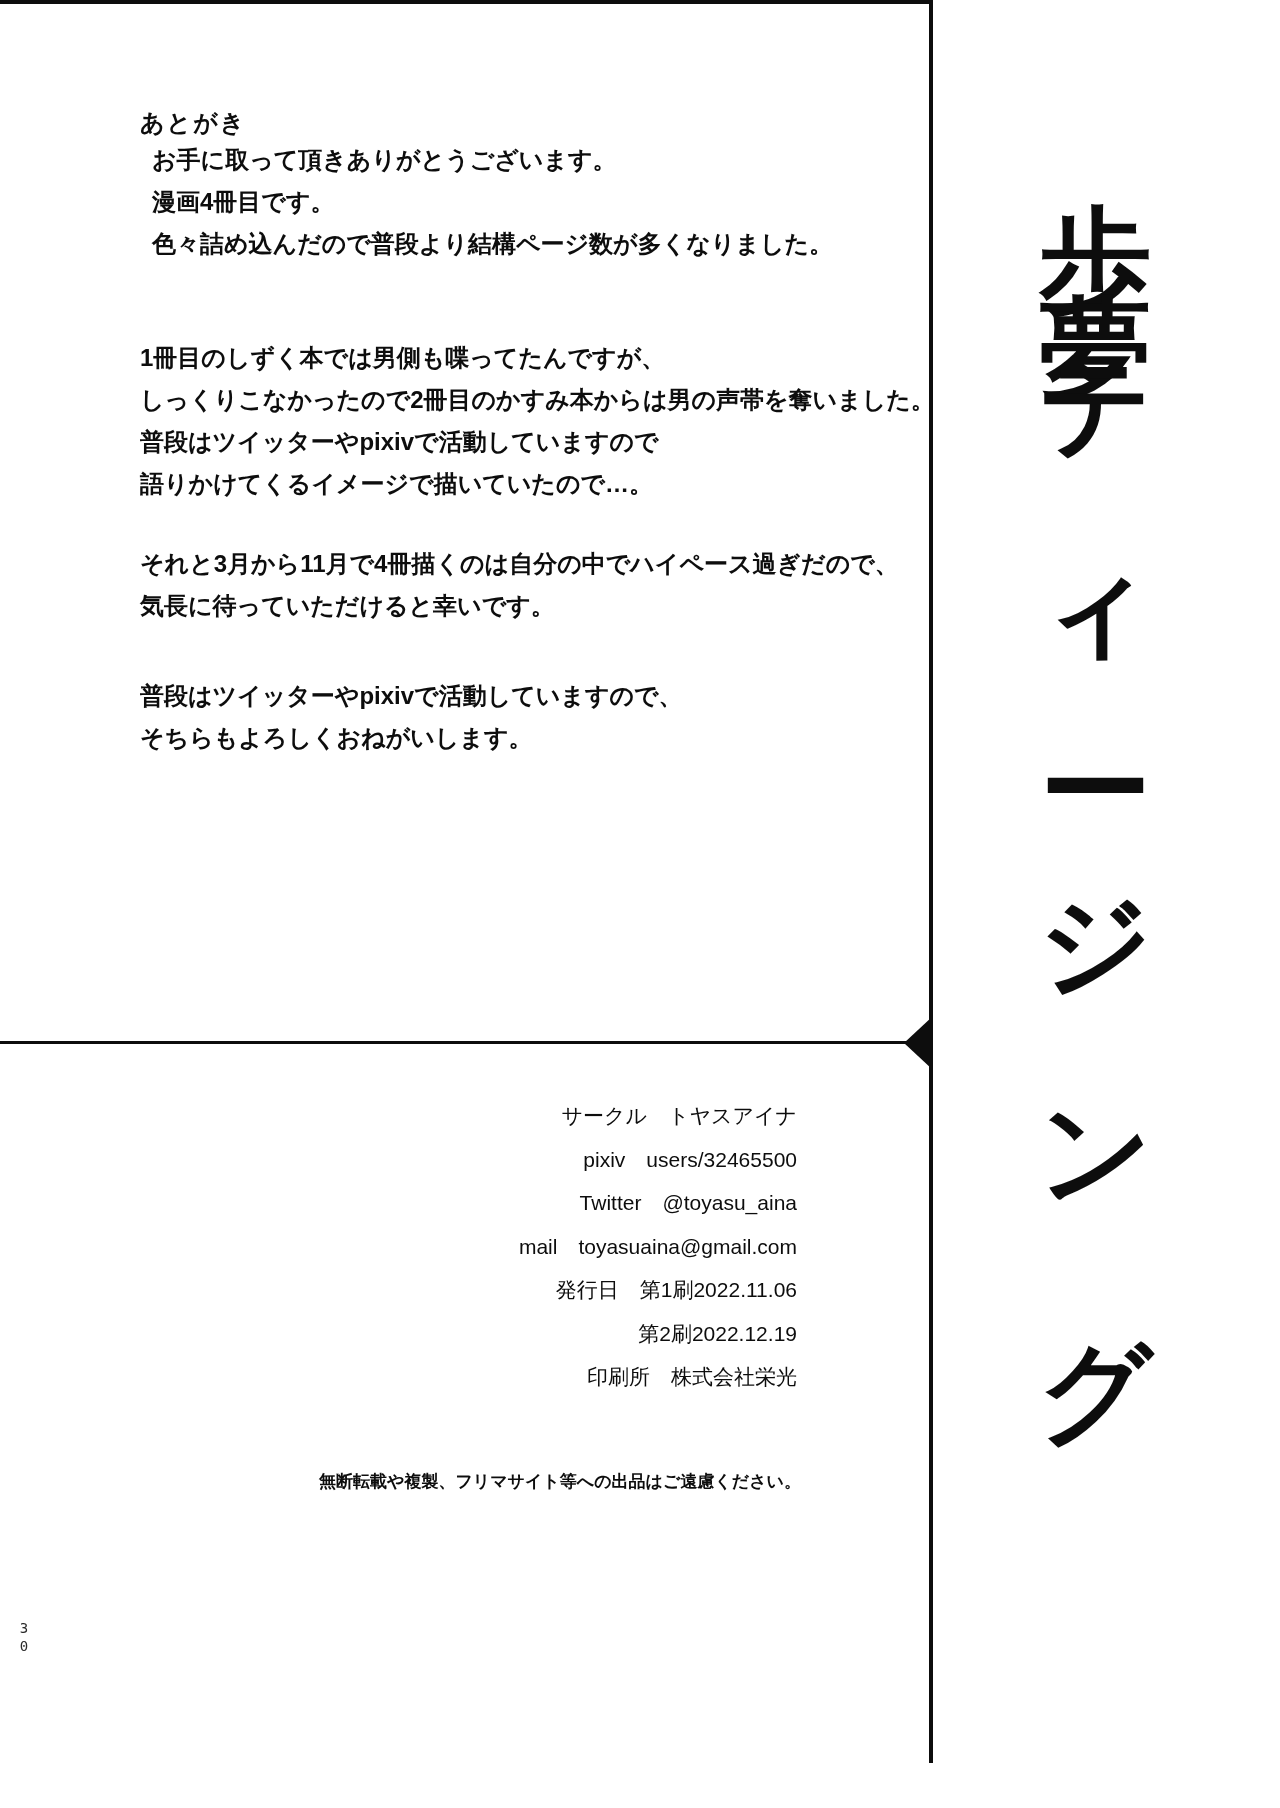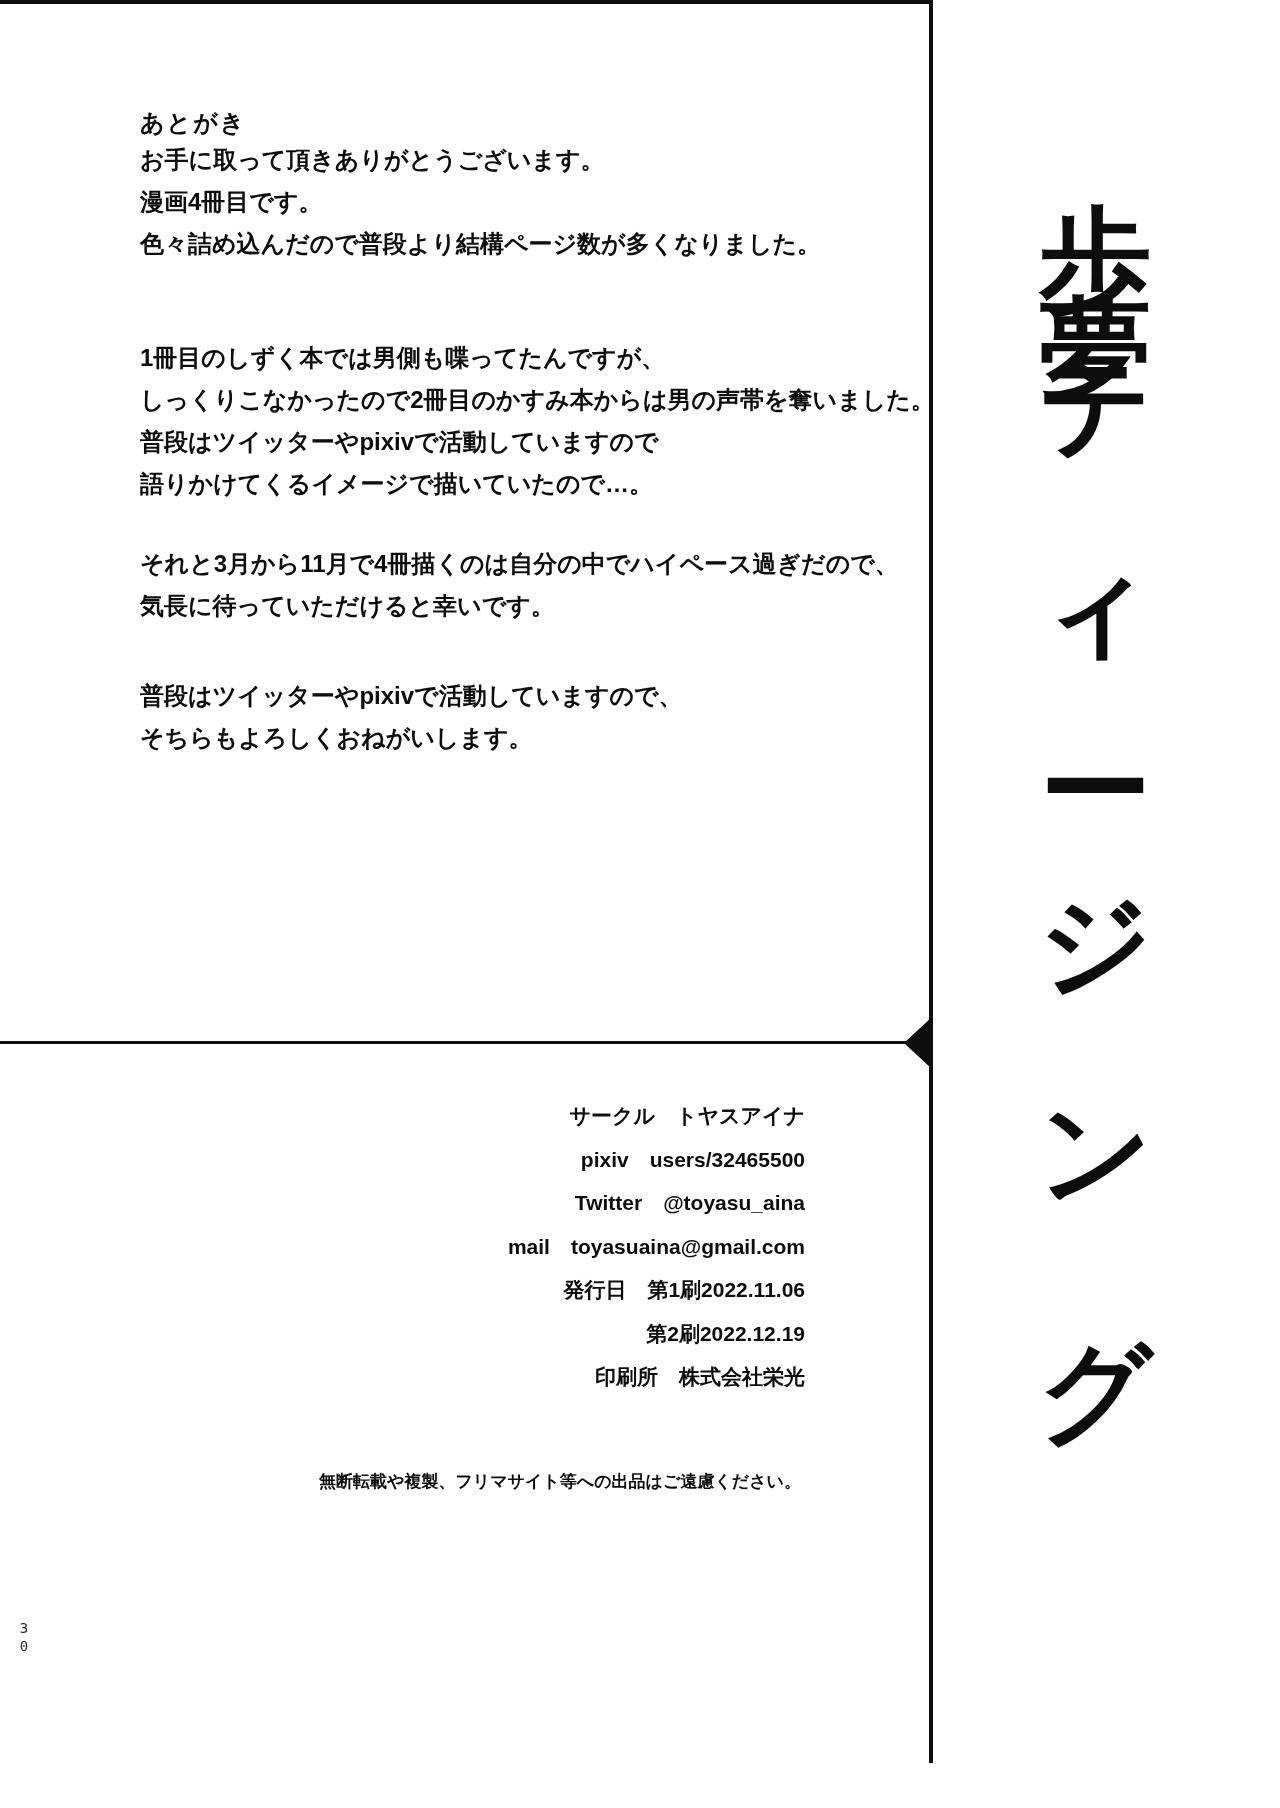--- a/index.html
+++ b/index.html
@@ -30,29 +30,29 @@
     letter-spacing:2px;
     margin-top:36px;
   }
   
   .bodytext{
     position:absolute;top:139px;left:140px;width:780px;
     font-size:24px;line-height:42px;font-weight:600;
   }
   .bodytext p{margin:0;white-space:nowrap;}
   .para{margin:0 0 0 0;}
-  .para-1{margin-bottom:72px;}
+  .para-1{margin-bottom:72px;margin-left:12px;}
   .para-2{margin-bottom:52px;}
   .para-3{margin-bottom:38px;}
   .para-4{margin-bottom:48px;}
   
   .credits{
     position:absolute;top:1094px;left:0;width:797px;
     text-align:right;
-    font-size:21px;line-height:43.5px;font-weight:700;margin-left:8px;
+    font-size:21px;line-height:43.5px;font-weight:400;
   }
   .credits p{margin:0;white-space:nowrap;}
   
   .notice{
     position:absolute;top:1470px;left:0;width:801px;
     text-align:right;
     font-size:17px;line-height:24px;font-weight:600;
     white-space:nowrap;
   }
   

